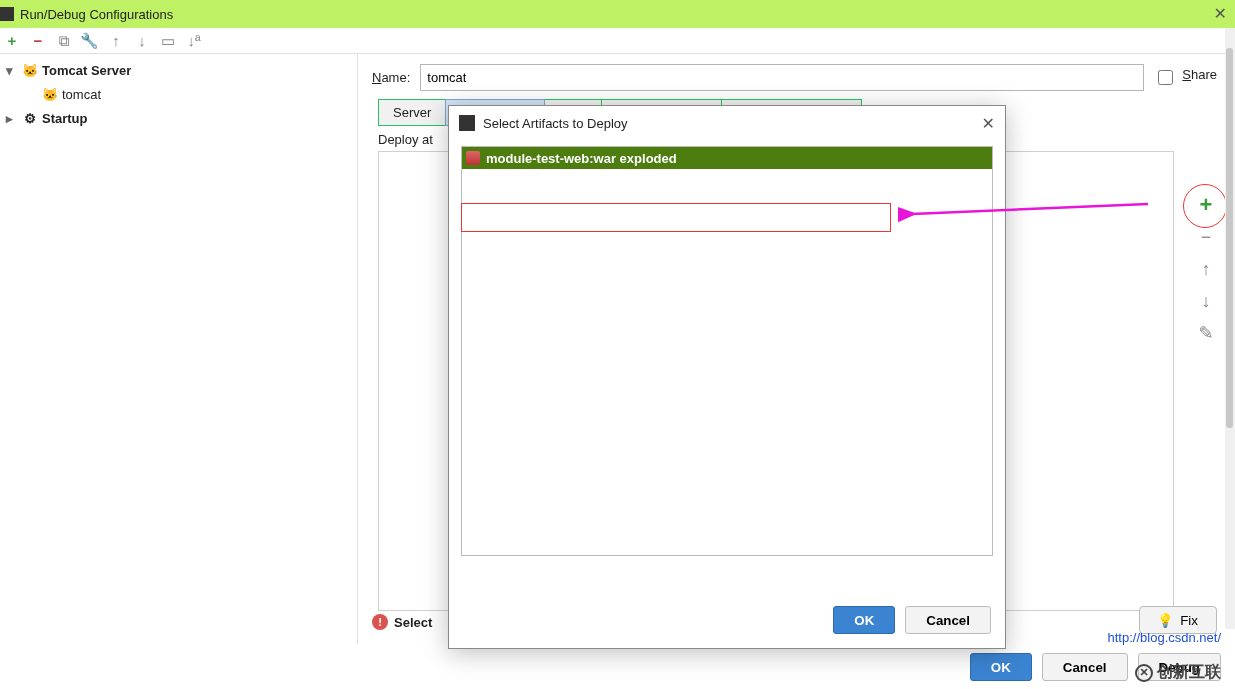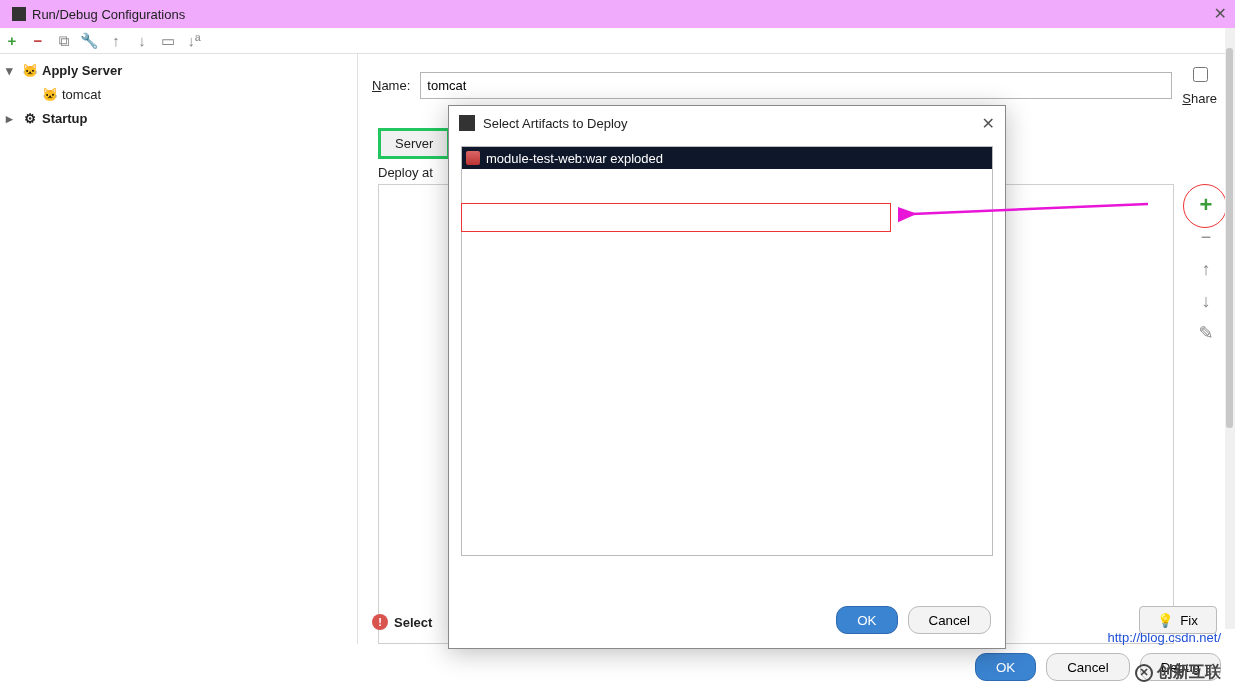--- a/index.html
+++ b/index.html
@@ -1,64 +1,64 @@
 <!DOCTYPE html>
 <html><head>
 <meta charset="utf-8">
 <style>
 * { box-sizing: border-box; font-family: "Segoe UI", Arial, sans-serif; }
 body { margin: 0; padding: 0; width: 1235px; height: 689px; background: #fff; overflow: hidden; font-size: 13px; color: #222; position: relative; }
-.titlebar { height: 28px; display: flex; align-items: center; padding-left: 12px; background: #f0abfc; }
+.titlebar { height: 28px; display: flex; align-items: center; padding-left: 0; background: #bef264; }
 .titlebar .icon { width: 14px; height: 14px; background: #333; margin-right: 6px; }
 .titlebar .close { position: absolute; right: 8px; top: 4px; font-size: 16px; color: #555; }
 .toolbar { height: 26px; display: flex; align-items: center; padding-left: 4px; gap: 10px; border-bottom: 1px solid #e0e0e0; }
 .toolbar .ico { width: 16px; height: 16px; display: inline-flex; align-items: center; justify-content: center; font-size: 15px; }
 .plus { color: #3a9d3a; font-weight: bold; }
 .minus { color: #c23a3a; font-weight: bold; }
 .gray { color: #888; }
 .main { display: flex; height: 590px; }
 .left-panel { width: 358px; border-right: 1px solid #e0e0e0; padding-top: 4px; }
 .tree-item { display: flex; align-items: center; height: 24px; padding-left: 6px; gap: 4px; }
 .tree-item.child { padding-left: 42px; }
 .tree-item .expand { width: 12px; color: #666; }
 .tree-item .cfg-icon { width: 16px; height: 16px; display: inline-flex; align-items: center; justify-content: center; }
 .tree-item.bold { font-weight: bold; }
 .right-panel { flex: 1; padding: 10px 18px 0 14px; position: relative; }
-.name-row { display: flex; align-items: center; gap: 10px; margin-bottom: 22px; }
+.name-row { display: flex; align-items: center; gap: 10px; margin-bottom: 8px; }
 .name-row label { text-decoration: none; }
 .name-row label .ul { text-decoration: underline; }
 .name-input { flex: 1; height: 27px; border: 1px solid #b5b5b5; padding: 0 6px; font-size: 13px; background:#fff; }
-.share { display: flex; align-items: center; gap: 6px; flex-direction: column; }
+.share { display: flex; align-items: flex-start; gap: 6px; }
 .share input { width: 15px; height: 15px; }
 .tabs { display: flex; margin-bottom: 6px; margin-left: 6px; }
-.tab { padding: 5px 14px; border: 3px solid #22c55e; background: #f1f1f1; margin-right: -1px; position: relative; cursor: pointer; }
+.tab { padding: 5px 14px; border: 1px solid #22c55e; background: #f1f1f1; margin-right: -1px; position: relative; cursor: pointer; }
 .tab.active { background: #d1e3f6; border: 1px solid #7fa6cc; z-index: 2; }
 .deploy-label { margin-left: 6px; margin-bottom: 4px; }
 .deploy-box { margin-left: 6px; width: 796px; height: 460px; border: 1px solid #cfcfcf; background: #fff; position: relative; }
 .side-buttons { position: absolute; right: 18px; top: 140px; display: flex; flex-direction: column; gap: 10px; align-items: center; }
 .side-btn { width: 22px; height: 22px; display: flex; align-items: center; justify-content: center; color: #888; font-size: 18px; }
 .side-btn.plus { color: #3a9d3a; font-size: 22px; font-weight: bold; }
 .red-circle { position:absolute; right:8px; top:130px; width:44px; height:44px; border:1.5px solid #e33; border-radius:50%; pointer-events:none; }
 .warning-row { position: absolute; bottom: 14px; left: 14px; display: flex; align-items: center; gap:6px; font-weight: bold; }
 .warning-row .w-icon { width:16px; height:16px; background:#d9534f; border-radius:50%; color:#fff; display:flex; align-items:center; justify-content:center; font-size:11px; }
 .fix-btn { position:absolute; bottom:10px; right:18px; height:28px; padding:0 18px; border:1px solid #bbb; border-radius:4px; background:#f3f3f3; display:flex; align-items:center; gap:6px; cursor:pointer; }
 .fix-btn .bulb { color:#f0a020; }
 .bottom-buttons { position: absolute; bottom: 8px; right: 14px; display: flex; gap: 10px; }
-.btn { height: 28px; padding: 0 20px; border: 1px solid #bbb; border-radius: 11px; background: #f3f3f3; cursor: pointer; display:flex; align-items:center; }
+.btn { height: 28px; padding: 0 20px; border: 1px solid #bbb; border-radius: 3px; background: #f3f3f3; cursor: pointer; display:flex; align-items:center;font-weight:bold; }
 .btn.primary { background: #3b84d1; color: #fff; border-color: #2e6ab0; }
 
 .overlay { position: absolute; left: 448px; top: 105px; width: 558px; height: 544px; background: #fff; border: 1px solid #888; box-shadow: 0 4px 24px rgba(0,0,0,.25); z-index: 100; }
 .dlg-title { height: 34px; display:flex; align-items:center; padding: 0 10px; gap:8px; }
 .dlg-title .icon { width:16px; height:16px; background:#333; }
 .dlg-title .x { margin-left:auto; color:#555; font-size:16px; cursor:pointer; }
 .dlg-body { padding: 6px 12px; }
 .dlg-body .hint { margin-bottom: 6px; }
 .artifact-list { border:1px solid #bcbcbc; height: 410px; background:#fff; }
 .artifact-item { height:22px; display:flex; align-items:center; padding-left:4px; gap:6px; cursor:pointer; }
-.artifact-item.selected { background:#0f172a; color:#fff; }
+.artifact-item.selected { background:#4d7c0f; color:#fff;font-weight:bold; }
 .artifact-icon { width:14px; height:14px; background:linear-gradient(#d66, #b33); border-radius:2px; display:inline-block; }
 .red-box { position:absolute; border:1px solid #e33; pointer-events:none; }
 .dlg-buttons { position:absolute; bottom:14px; right:14px; display:flex; gap:10px; }
 .arrow-svg { position:absolute; z-index: 200; pointer-events:none; }
 .scrollbar { position:absolute; right:0; top:28px; bottom:60px; width:10px; background:#f0f0f0;}
 .scrollbar .thumb{ position:absolute; left:1px; top:20px; width:7px; height:380px; background:#c8c8c8; border-radius:3px;}
 .watermark { position:absolute; right:14px; bottom:44px; color:#1d4ed8; font-size:13px; }
 .brand { position:absolute; right:14px; bottom:6px; font-weight:bold; font-size:16px; color:#444; display:flex; align-items:center; gap:4px;}
 </style>
 </head>
@@ -79,21 +79,21 @@
   <span class="ico gray">↓</span>
   <span class="ico gray">▭</span>
   <span class="ico gray">↓ª</span>
 </div>
 
 <div class="main">
   <div class="left-panel">
     <div class="tree-item bold">
       <span class="expand">▾</span>
       <span class="cfg-icon">🐱</span>
-      <span>Apply Server</span>
+      <span>Tomcat Server</span>
     </div>
     <div class="tree-item child">
       <span class="cfg-icon">🐱</span>
       <span>tomcat</span>
     </div>
     <div class="tree-item bold">
       <span class="expand">▸</span>
       <span class="cfg-icon">⚙</span>
       <span>Startup</span>
     </div>

